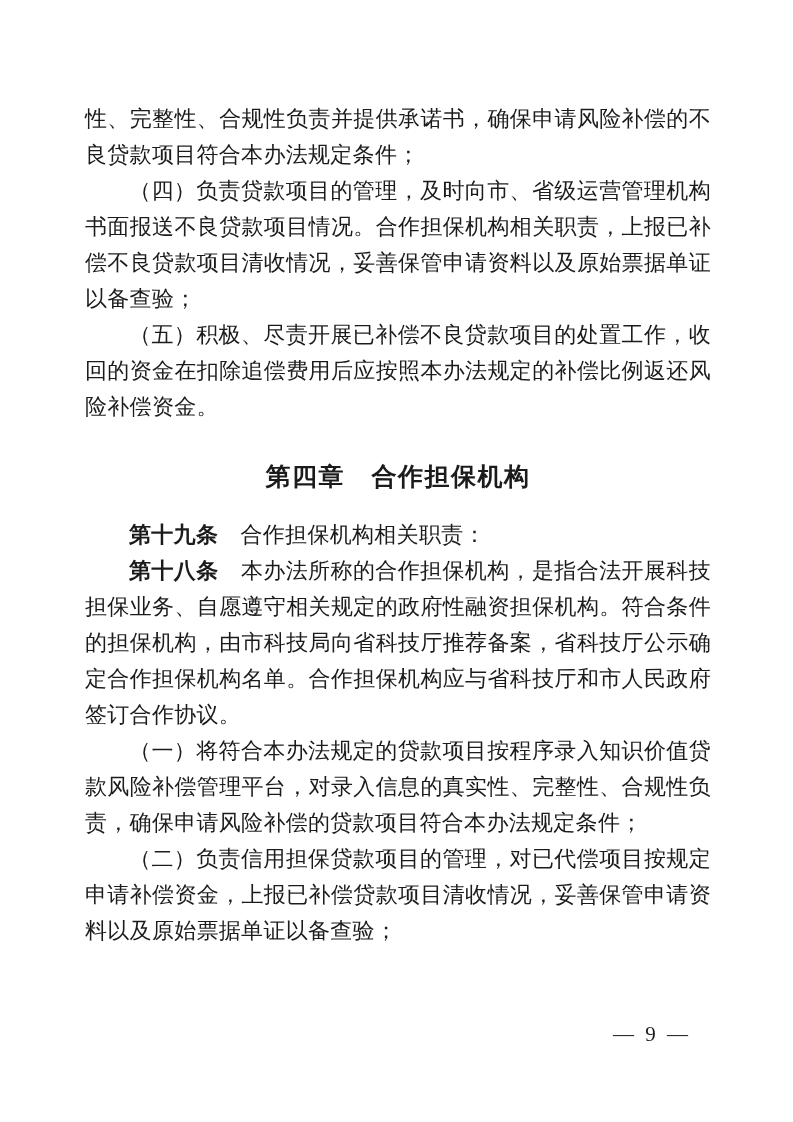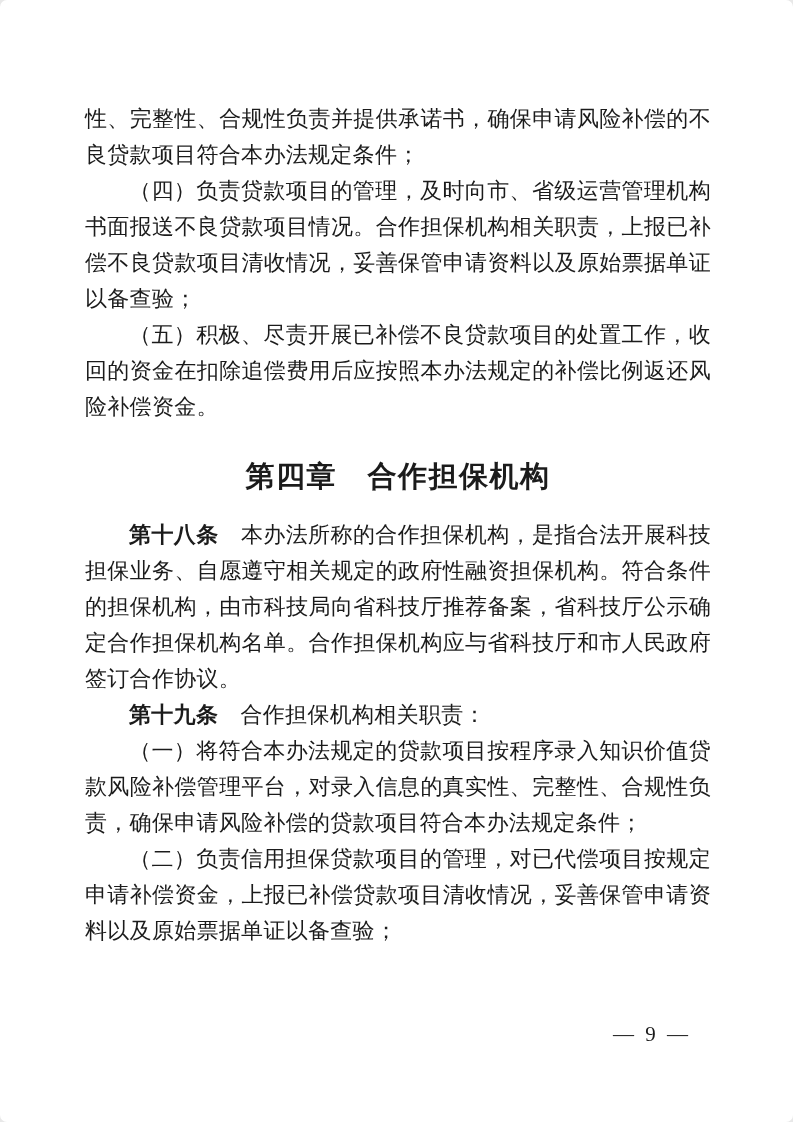--- a/index.html
+++ b/index.html
@@ -9,21 +9,20 @@
   }
   .page {
     position: relative;
     width: 793px;
     height: 1122px;
     margin: 0 auto;
     background: #ffffff;
     overflow: hidden;
     font-family: "Liberation Serif", "DejaVu Serif", serif;
     color: #1b1b1b;
-    border-radius: 7px;
   }
   .content {
     position: absolute;
     left: 85px;
     top: 101px;
     width: 626px;
   }
   .para {
     margin: 0;
     font-size: 22px;
@@ -34,21 +33,21 @@
   }
   .para.indent {
     text-indent: 2em;
   }
   .lead {
     font-weight: bold;
     font-family: "Liberation Sans", "DejaVu Sans", sans-serif;
   }
   .chapter-heading {
     margin: 33px 0 22px 0;
-    font-size: 29px;
+    font-size: 25px;
     line-height: 37px;
     text-align: center;
     font-weight: bold;
     letter-spacing: 1.5px;
     font-family: "Liberation Sans", "DejaVu Sans", sans-serif;
   }
   .footer {
     position: absolute;
     top: 1022px;
     right: 102px;
@@ -61,19 +60,19 @@
 </style>
 </head>
 <body>
 
 <div class="page">
   <main class="content" id="doc-body">
       <p class="para">性、完整性、合规性负责并提供承诺书，确保申请风险补偿的不良贷款项目符合本办法规定条件；</p>
       <p class="para indent">（四）负责贷款项目的管理，及时向市、省级运营管理机构书面报送不良贷款项目情况。合作担保机构相关职责，上报已补偿不良贷款项目清收情况，妥善保管申请资料以及原始票据单证以备查验；</p>
       <p class="para indent">（五）积极、尽责开展已补偿不良贷款项目的处置工作，收回的资金在扣除追偿费用后应按照本办法规定的补偿比例返还风险补偿资金。</p>
       <p class="chapter-heading">第四章　合作担保机构</p>
+      <p class="para indent"><span class="lead">第十九条</span>　合作担保机构相关职责：</p>
       <p class="para indent"><span class="lead">第十八条</span>　本办法所称的合作担保机构，是指合法开展科技担保业务、自愿遵守相关规定的政府性融资担保机构。符合条件的担保机构，由市科技局向省科技厅推荐备案，省科技厅公示确定合作担保机构名单。合作担保机构应与省科技厅和市人民政府签订合作协议。</p>
-      <p class="para indent"><span class="lead">第十九条</span>　合作担保机构相关职责：</p>
       <p class="para indent">（一）将符合本办法规定的贷款项目按程序录入知识价值贷款风险补偿管理平台，对录入信息的真实性、完整性、合规性负责，确保申请风险补偿的贷款项目符合本办法规定条件；</p>
       <p class="para indent">（二）负责信用担保贷款项目的管理，对已代偿项目按规定申请补偿资金，上报已补偿贷款项目清收情况，妥善保管申请资料以及原始票据单证以备查验；</p>
     </main>
   <div class="footer">— 9 —</div>
 </div>
 
 </body></html>

